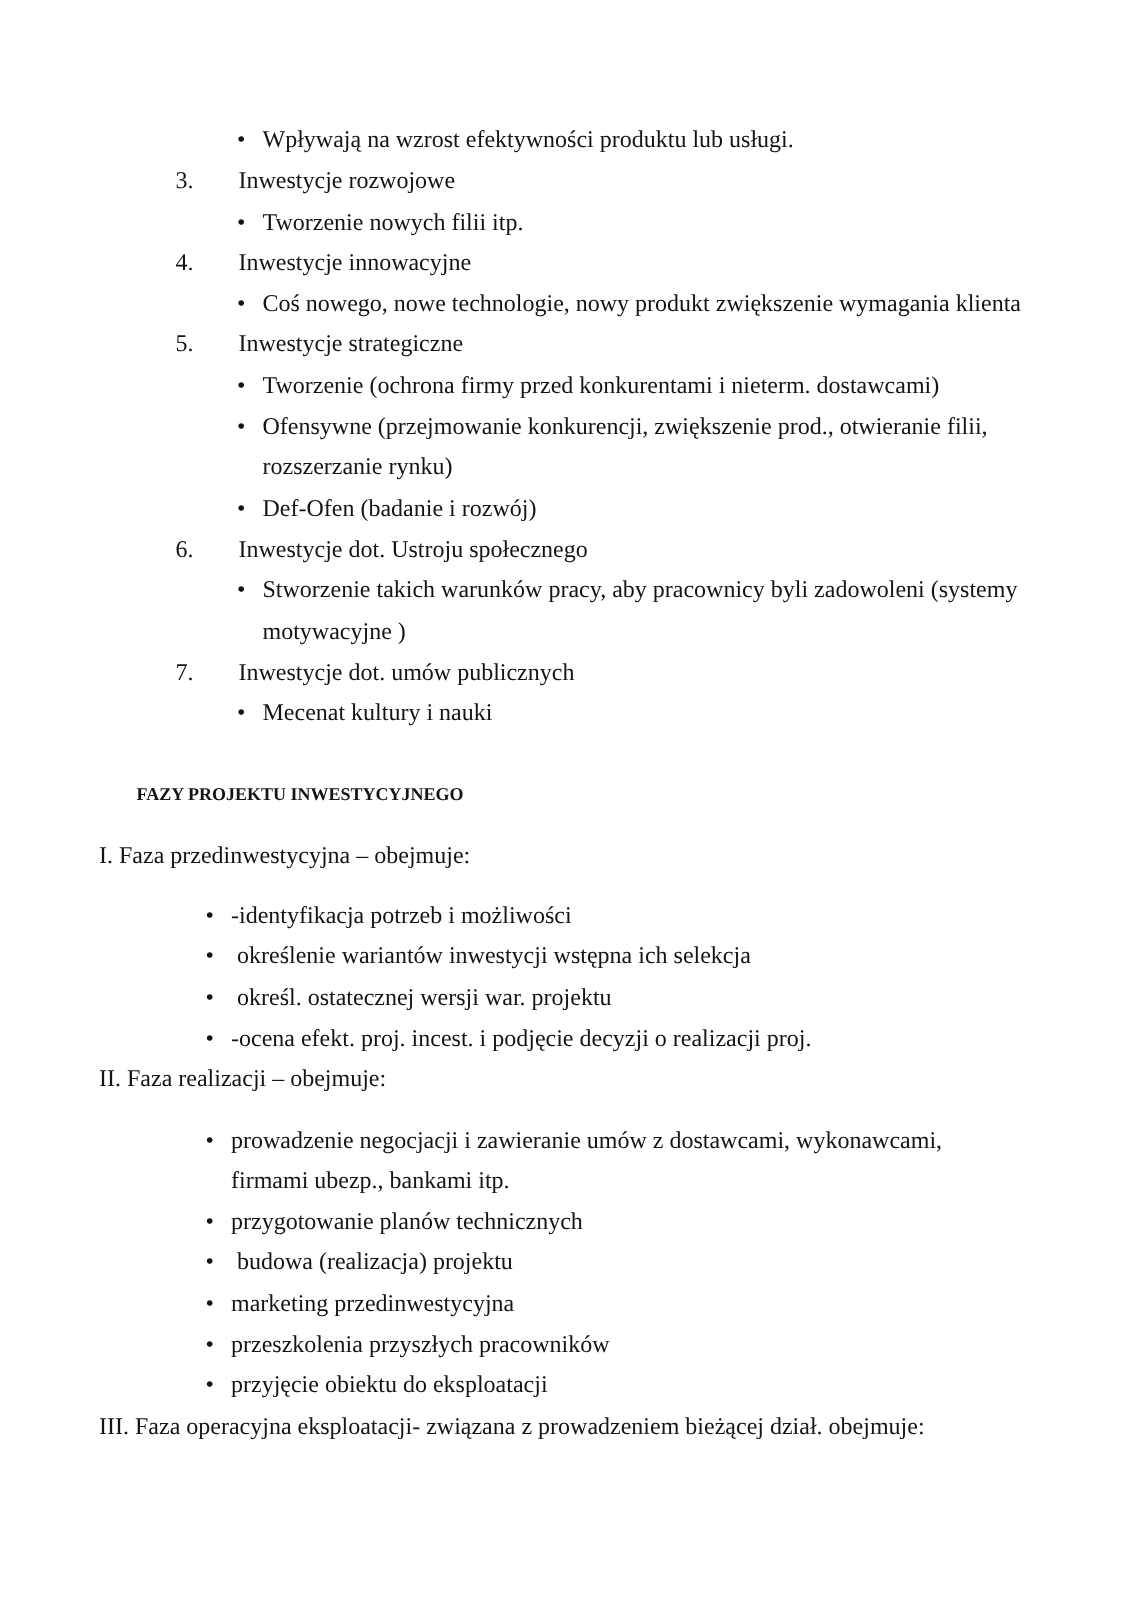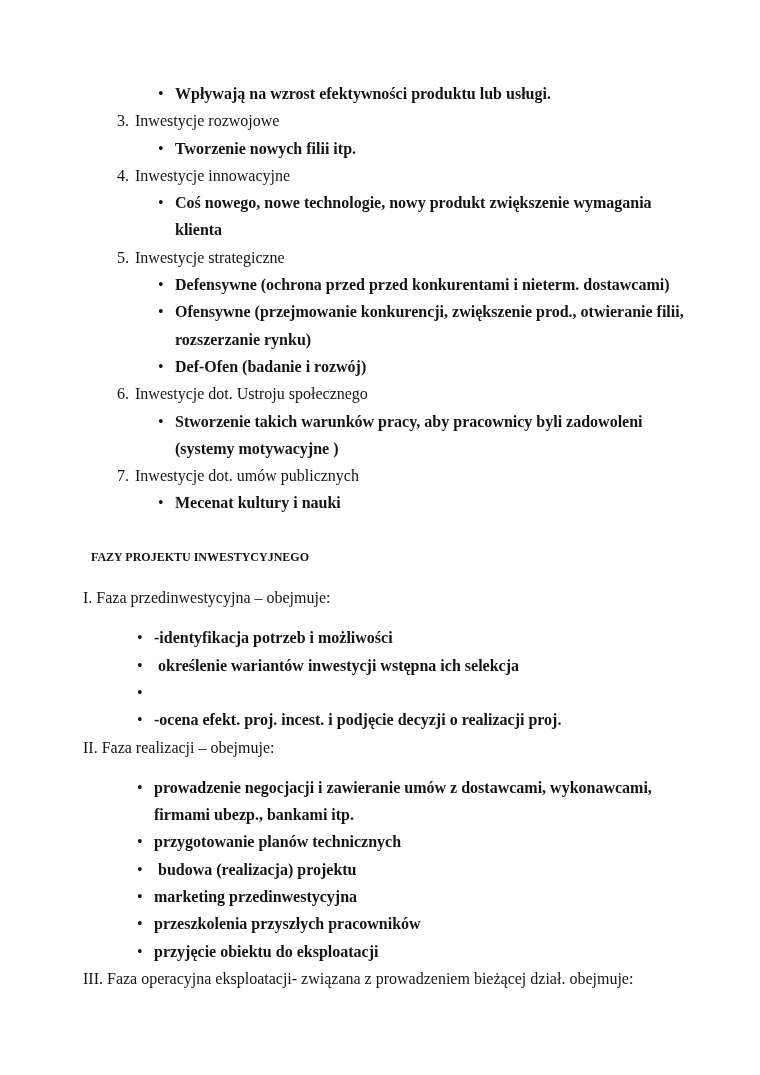--- a/index.html
+++ b/index.html
@@ -11,38 +11,38 @@
     font-size: 16px;
     line-height: 27.3px;
     overflow: hidden;
   }
   .doc { padding-top: 80px; }
   .row { display: flex; align-items: flex-start; }
 
   
   .num-row { padding-left: 117px; }
   .num { flex: none; width: 18px; }
-  .num-label { white-space: pre-wrap; max-width: 560px; }
+  .num-label { white-space: pre-wrap; max-width: 560px; margin-left: 24px; }
 
   
   .b1 { padding-left: 158px; }
   
   .b2 { padding-left: 137px; }
 
   .glyph { flex: none; width: 17px; }
-  .btext { white-space: pre-wrap; max-width: 520px; font-weight: bold; }
+  .btext { white-space: pre-wrap; max-width: 520px; }
 
   .heading {
     padding-left: 91px;
     margin-top: 27px;
     font-weight: bold;
     font-size: 12px;
   }
 
-  .phase-header { padding-left: 83px; white-space: pre-wrap; max-width: 640px; }
+  .phase-header { padding-left: 66px; white-space: pre-wrap; max-width: 640px; }
   .mt13 { margin-top: 13px; }
 </style>
 </head>
 <body>
 
 <div class="doc">
 
   <div class="row b1">
     <span class="glyph">•</span>
     <span class="btext">Wpływają na wzrost efektywności produktu lub usługi.</span>
@@ -65,21 +65,21 @@
     <span class="glyph">•</span>
     <span class="btext">Coś nowego, nowe technologie, nowy produkt zwiększenie wymagania klienta</span>
   </div>
 
   <div class="row num-row">
     <span class="num">5.</span>
     <span class="num-label">Inwestycje strategiczne</span>
   </div>
   <div class="row b1">
     <span class="glyph">•</span>
-    <span class="btext">Defensywne (ochrona przed przed konkurentami i nieterm. dostawcami)</span>
+    <span class="btext">Tworzenie (ochrona firmy przed konkurentami i nieterm. dostawcami)</span>
   </div>
   <div class="row b1">
     <span class="glyph">•</span>
     <span class="btext">Ofensywne (przejmowanie konkurencji, zwiększenie prod., otwieranie filii, rozszerzanie rynku)</span>
   </div>
   <div class="row b1">
     <span class="glyph">•</span>
     <span class="btext">Def-Ofen (badanie i rozwój)</span>
   </div>
 
@@ -108,20 +108,21 @@
     <div class="row b2">
       <span class="glyph">•</span>
       <span class="btext">-identyfikacja potrzeb i możliwości</span>
     </div>
     <div class="row b2">
       <span class="glyph">•</span>
       <span class="btext"> określenie wariantów inwestycji wstępna ich selekcja</span>
     </div>
     <div class="row b2">
       <span class="glyph">•</span>
+      <span class="btext"> określ. ostatecznej wersji war. projektu</span>
     </div>
     <div class="row b2">
       <span class="glyph">•</span>
       <span class="btext">-ocena efekt. proj. incest. i podjęcie decyzji o realizacji proj.</span>
     </div>
   </div>
 
   <div class="phase-header">II. Faza realizacji – obejmuje:</div>
   <div class="mt13">
     <div class="row b2">

